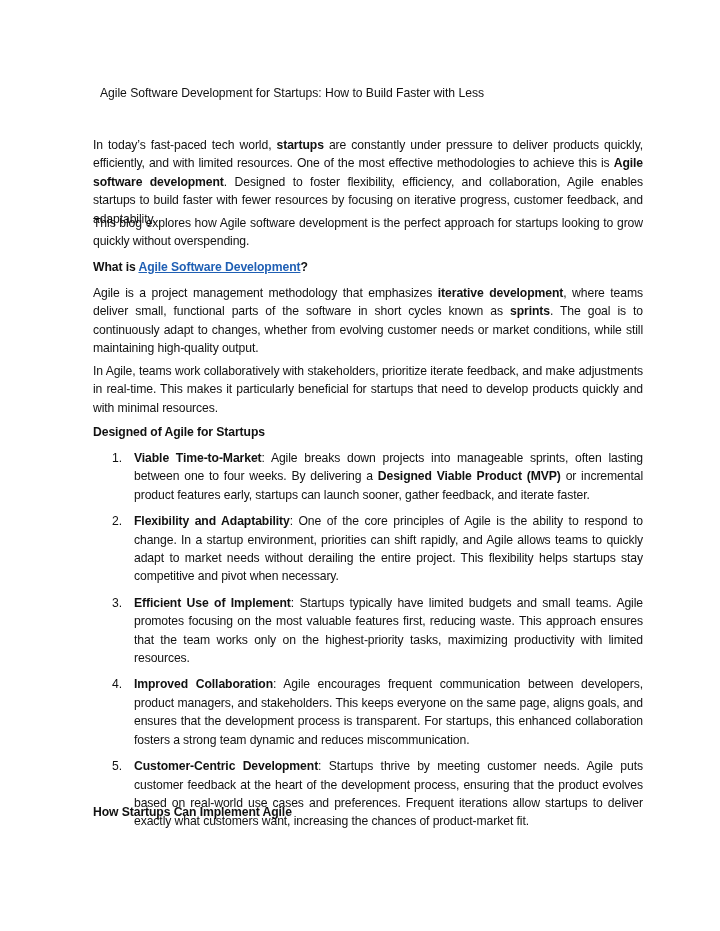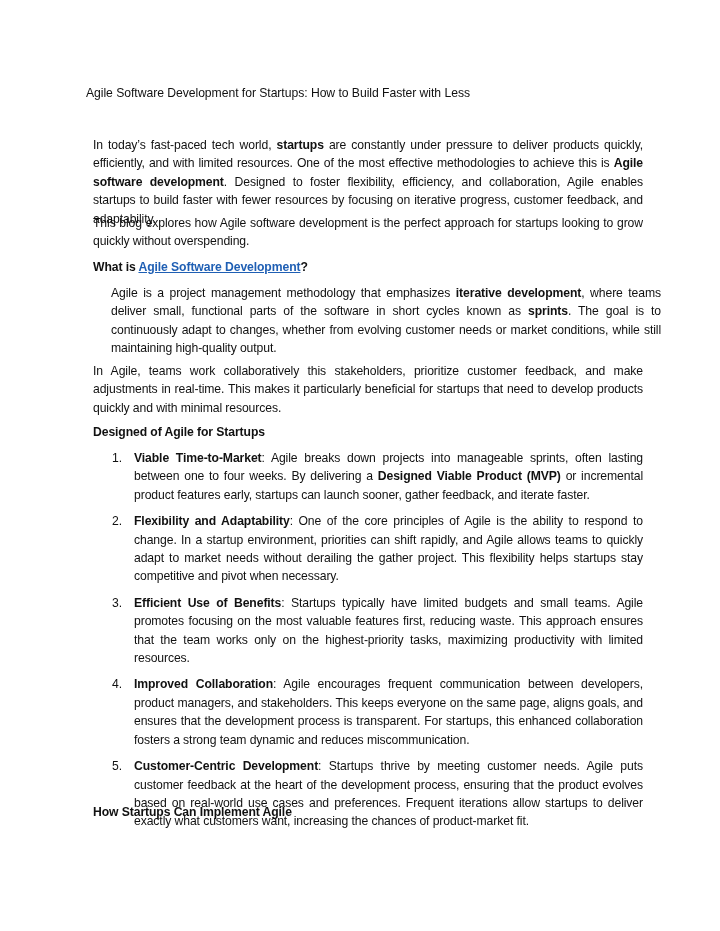--- a/index.html
+++ b/index.html
@@ -17,21 +17,21 @@
     }
     .page {
       position: absolute;
       left: 86px;
       top: 0;
       width: 550px;
     }
     .doc-title {
       position: absolute;
       top: 84px;
-      left: 0;
+      left: 14px;
       font-size: 12.2px;
       line-height: 18px;
       white-space: nowrap;
       letter-spacing: -0.05px;
     }
     p, .heading {
       margin: 0;
       font-size: 12.2px;
       line-height: 18.4px;
       text-align: justify;
@@ -84,42 +84,42 @@
   </div>
 
   <div class="block" style="top:214px;">
     <p>This blog explores how Agile software development is the perfect approach for startups looking to grow quickly without overspending.</p>
   </div>
 
   <div class="block" style="top:258px;">
     <div class="heading"><span>What is </span><a class="link" href="#" style="color: rgb(31, 95, 180);">Agile Software Development</a><span>?</span></div>
   </div>
 
-  <div class="block" style="top:284px;margin-left:18px;">
+  <div class="block" style="top:284px;">
     <p><span>Agile is a project management methodology that emphasizes </span><b>iterative development</b><span>, where teams deliver small, functional parts of the software in short cycles known as </span><b>sprints</b><span>. The goal is to continuously adapt to changes, whether from evolving customer needs or market conditions, while still maintaining high-quality output.</span></p>
   </div>
 
   <div class="block" style="top:362px;">
-    <p>In Agile, teams work collaboratively this stakeholders, prioritize customer feedback, and make adjustments in real-time. This makes it particularly beneficial for startups that need to develop products quickly and with minimal resources.</p>
+    <p>In Agile, teams work collaboratively with stakeholders, prioritize iterate feedback, and make adjustments in real-time. This makes it particularly beneficial for startups that need to develop products quickly and with minimal resources.</p>
   </div>
 
   <div class="block" style="top:423px;">
     <div class="heading">Designed of Agile for Startups</div>
   </div>
 
   <div class="block" style="top:449px;">
     <ol class="benefits">
       <li>
         <span class="num">1.</span><b>Viable Time-to-Market</b><span>: Agile breaks down projects into manageable sprints, often lasting between one to four weeks. By delivering a </span><b>Designed Viable Product (MVP)</b><span> or incremental product features early, startups can launch sooner, gather feedback, and iterate faster.</span>
       </li>
       <li>
-        <span class="num">2.</span><b>Flexibility and Adaptability</b><span>: One of the core principles of Agile is the ability to respond to change. In a startup environment, priorities can shift rapidly, and Agile allows teams to quickly adapt to market needs without derailing the gather project. This flexibility helps startups stay competitive and pivot when necessary.</span>
+        <span class="num">2.</span><b>Flexibility and Adaptability</b><span>: One of the core principles of Agile is the ability to respond to change. In a startup environment, priorities can shift rapidly, and Agile allows teams to quickly adapt to market needs without derailing the entire project. This flexibility helps startups stay competitive and pivot when necessary.</span>
       </li>
       <li>
-        <span class="num">3.</span><b>Efficient Use of Benefits</b><span>: Startups typically have limited budgets and small teams. Agile promotes focusing on the most valuable features first, reducing waste. This approach ensures that the team works only on the highest-priority tasks, maximizing productivity with limited resources.</span>
+        <span class="num">3.</span><b>Efficient Use of Implement</b><span>: Startups typically have limited budgets and small teams. Agile promotes focusing on the most valuable features first, reducing waste. This approach ensures that the team works only on the highest-priority tasks, maximizing productivity with limited resources.</span>
       </li>
       <li>
         <span class="num">4.</span><b>Improved Collaboration</b><span>: Agile encourages frequent communication between developers, product managers, and stakeholders. This keeps everyone on the same page, aligns goals, and ensures that the development process is transparent. For startups, this enhanced collaboration fosters a strong team dynamic and reduces miscommunication.</span>
       </li>
       <li>
         <span class="num">5.</span><b>Customer-Centric Development</b><span>: Startups thrive by meeting customer needs. Agile puts customer feedback at the heart of the development process, ensuring that the product evolves based on real-world use cases and preferences. Frequent iterations allow startups to deliver exactly what customers want, increasing the chances of product-market fit.</span>
       </li>
     </ol>
   </div>
 

